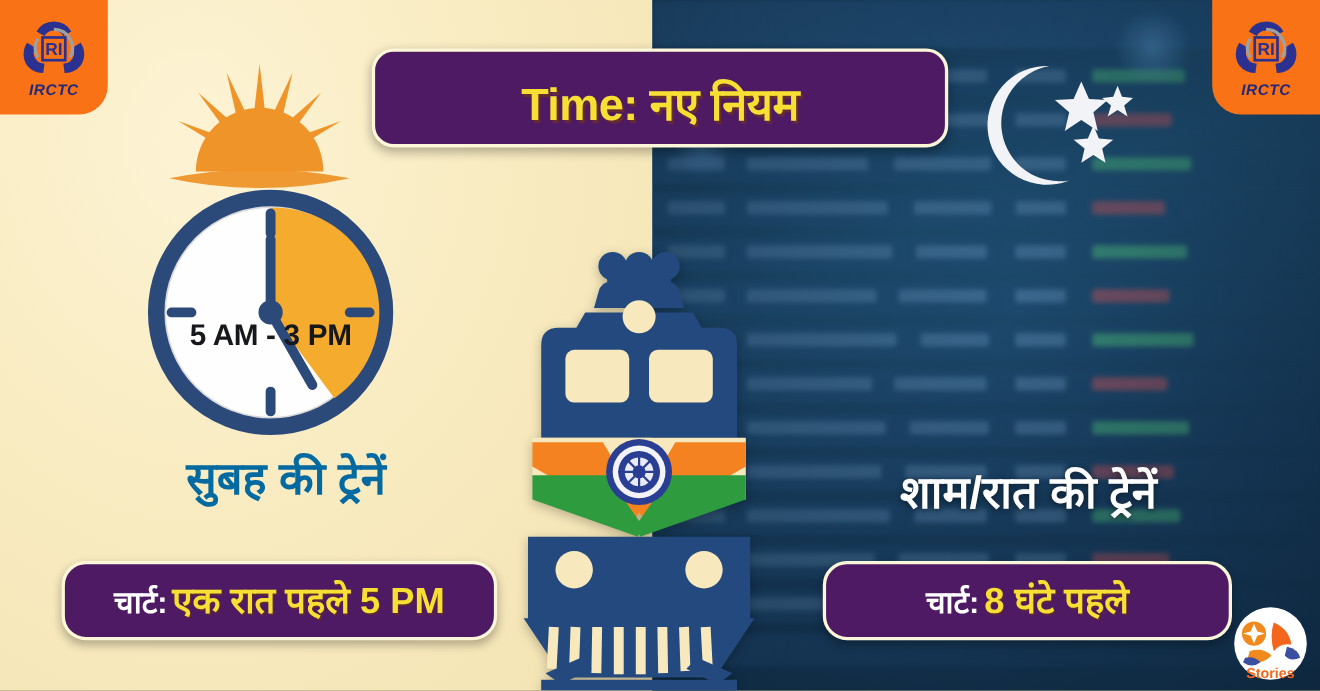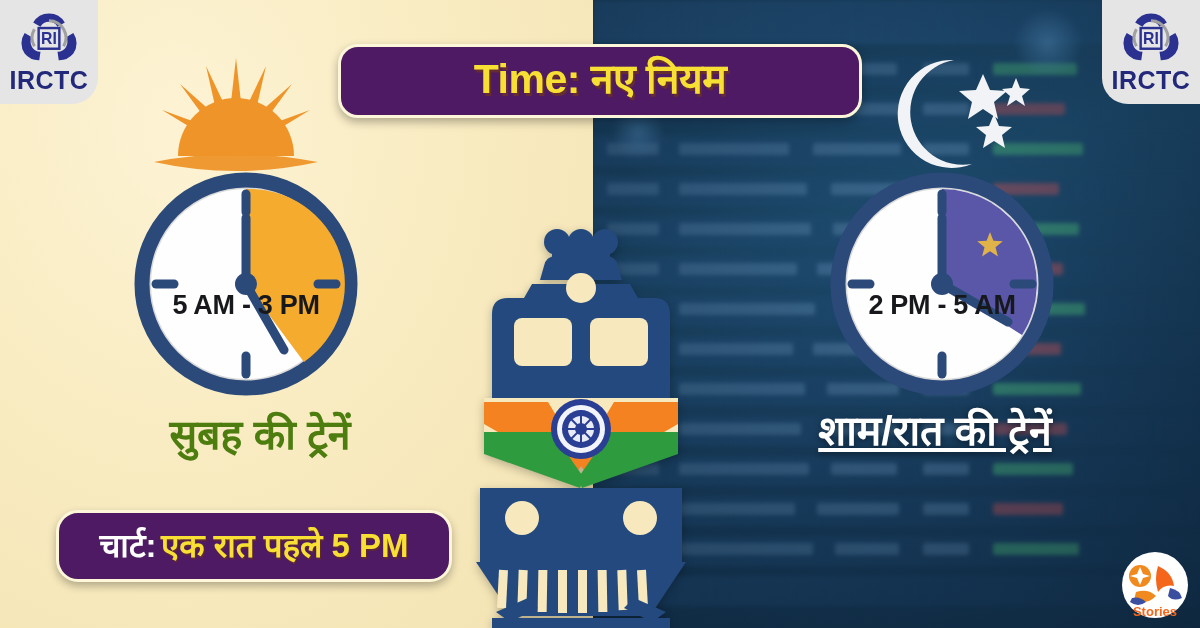--- a/index.html
+++ b/index.html
@@ -26,64 +26,64 @@
   .board .st-r{background:rgba(240,90,90,.55);}
   .board .glow{position:absolute;border-radius:50%;
     background:radial-gradient(circle,rgba(120,190,250,.55),rgba(120,190,250,0) 70%);}
   .board .hdr{position:absolute;left:0;right:0;top:0;height:44px;
     background:linear-gradient(90deg,rgba(55,110,165,.65),rgba(35,85,135,.35));}
   
   .bg-right:after{content:"";position:absolute;inset:0;
     background:radial-gradient(ellipse at 55% 45%, rgba(25,70,110,.15), rgba(10,30,50,.55) 100%);}
 
   
-  .logo-card{position:absolute;width:98px;height:104px;background:#e5e5e5;z-index:30;
+  .logo-card{position:absolute;width:98px;height:104px;background:#f97316;z-index:30;
     display:flex;flex-direction:column;align-items:center;justify-content:center;gap:1px;}
   .logo-card.tl{left:0;top:0;border-bottom-right-radius:26px;}
   .logo-card.tr{right:0;top:0;border-bottom-left-radius:26px;}
   .logo-card .mark{width:62px;height:56px;}
-  .logo-card .word{font-size:25px;font-weight:bold;letter-spacing:.5px;color:#23297a;
-    font-family:"Liberation Sans",sans-serif;line-height:1;}
+  .logo-card .word{font-size:14px;font-weight:bold;letter-spacing:.5px;color:#23297a;
+    font-family:"Liberation Sans",sans-serif;line-height:1;font-style:italic;}
 
   
   .title-badge{position:absolute;left:338px;top:44px;width:524px;z-index:25;
     background:#4e1a63;border:3px solid #fdf6d8;border-radius:20px;
     padding:10px 14px 14px;text-align:center;
     box-shadow:0 4px 10px rgba(0,0,0,.30);}
   .title-badge .ln{display:block;color:#f7e033;font-weight:bold;line-height:1.02;
     font-size:43px;letter-spacing:-.5px;
     text-shadow:2px 3px 0 rgba(120,60,10,.55);}
-  .title-badge .ln2{font-size:41px;margin-top:2px;}
+  .title-badge .ln2{font-size:41px;margin-top:18px;}
 
   
   .sun{position:absolute;left:152px;top:52px;width:168px;height:124px;z-index:10;}
   
   .moon{position:absolute;left:880px;top:52px;width:156px;height:120px;z-index:10;}
 
   
   .clock{position:absolute;width:224px;height:224px;z-index:18;}
   .clock.left{left:134px;top:172px;}
   .clock.right{left:830px;top:172px;}
   .clock .label{position:absolute;left:0;right:0;top:118px;text-align:center;
     font-size:27px;font-weight:bold;color:#17181c;letter-spacing:-.3px;}
 
   
   .cap{position:absolute;z-index:20;font-weight:bold;font-size:41px;line-height:1;
     font-family:"Liberation Sans","DejaVu Sans",sans-serif;}
-  .cap.left{left:0;width:520px;top:415px;text-align:center;color:#4d7c0f;}
-  .cap.right{left:700px;width:470px;top:411px;text-align:center;color:#ffffff;
-    text-shadow:0 2px 6px rgba(0,0,0,.45);text-decoration:underline;}
+  .cap.left{left:0;width:520px;top:415px;text-align:center;color:#0369a1;}
+  .cap.right{left:700px;width:470px;top:428px;text-align:center;color:#ffffff;
+    text-shadow:0 2px 6px rgba(0,0,0,.45);}
 
   
   .chip{position:absolute;z-index:22;background:#4e1a63;border:3px solid #fdf6d8;
     border-radius:22px;padding:9px 20px 12px;text-align:center;
     box-shadow:0 4px 9px rgba(0,0,0,.28);white-space:nowrap;}
   .chip.left{left:56px;top:510px;width:396px;}
   .chip.right{left:748px;top:510px;width:372px;}
-  .chip .k{color:#ffffff;font-weight:bold;font-size:33px;}
+  .chip .k{color:#ffffff;font-weight:bold;font-size:28px;}
   .chip .v{color:#f7e033;font-weight:bold;font-size:33px;
     text-shadow:1px 2px 0 rgba(110,55,8,.5);}
 
   
   .train{position:absolute;left:452px;top:226px;width:258px;height:402px;z-index:28;
     filter:drop-shadow(0 3px 5px rgba(0,0,0,.25));}
 
   
   .wm{position:absolute;right:8px;bottom:6px;width:74px;height:74px;z-index:35;}
 </style>
@@ -234,42 +234,20 @@
       </g>
       <g stroke="#2b4a7a" stroke-linecap="round">
         <line x1="112" y1="112" x2="112" y2="46" stroke-width="9"></line>
         <line x1="112" y1="112" x2="150" y2="178" stroke-width="9"></line>
       </g>
       <circle cx="112" cy="112" r="11" fill="#2b4a7a"></circle>
     </svg>
     <div class="label">5 AM - 3 PM</div>
   </div>
 
-  <div class="clock right">
-    <svg viewBox="0 0 224 224" width="224" height="224">
-      <circle cx="112" cy="112" r="106" fill="#d9d9d9"></circle>
-      <circle cx="112" cy="112" r="104" fill="none" stroke="#2b4a7a" stroke-width="15"></circle>
-      <circle cx="112" cy="112" r="95" fill="#fefefe"></circle>
-
-      <path d="M112 112 L112 17 A95 95 0 0 1 192 163 Z" fill="#5a57a8"></path>
-      <polygon fill="#e0b24a" points="160,60 163.4,68.8 172.8,69.3 165.5,75.3 167.9,84.4 160,79.2 152.1,84.4 154.5,75.3 147.2,69.3 156.6,68.8"></polygon>
-      <g stroke="#2b4a7a" stroke-width="9" stroke-linecap="round">
-        <line x1="112" y1="22" x2="112" y2="40"></line>
-        <line x1="202" y1="112" x2="184" y2="112"></line>
-        <line x1="112" y1="202" x2="112" y2="184"></line>
-        <line x1="22" y1="112" x2="40" y2="112"></line>
-      </g>
-      <g stroke="#2b4a7a" stroke-linecap="round">
-        <line x1="112" y1="112" x2="112" y2="46" stroke-width="9"></line>
-        <line x1="112" y1="112" x2="178" y2="150" stroke-width="9"></line>
-      </g>
-      <circle cx="112" cy="112" r="11" fill="#2b4a7a"></circle>
-    </svg>
-    <div class="label">2 PM - 5 AM</div>
-  </div>
 
   <svg class="train" viewBox="0 0 258 402">
 
     <g fill="#23497e">
       <circle cx="105" cy="16" r="13"></circle>
       <circle cx="129" cy="16" r="13"></circle>
       <circle cx="153" cy="16" r="13"></circle>
       <rect x="100" y="14" width="58" height="20"></rect>
       <path d="M104 30 h50 q10 0 12 10 l4 14 h-82 l4 -14 q2 -10 12 -10 z"></path>
     </g>
@@ -328,20 +306,24 @@
     <span class="ln ln2">Time: नए नियम</span>
   </div>
 
   <div class="cap left">सुबह की ट्रेनें</div>
   <div class="cap right">शाम/रात की ट्रेनें</div>
 
   <div class="chip left">
     <span class="k">चार्ट:</span>
     <span class="v">एक रात पहले 5 PM</span>
   </div>
+  <div class="chip right">
+    <span class="k">चार्ट:</span>
+    <span class="v">8 घंटे पहले</span>
+  </div>
 
   <div class="logo-card tl">
     <svg class="mark" viewBox="0 0 100 92">
       <g fill="#2b3190">
         <path d="M50 4 a30 30 0 0 1 26 15 l-12 7 a16 16 0 0 0 -28 0 l-12 -7 A30 30 0 0 1 50 4 z"></path>
         <path d="M10 70 a30 30 0 0 1 0 -34 l12 7 a16 16 0 0 0 14 24 l-2 14 A30 30 0 0 1 10 70 z"></path>
         <path d="M90 70 a30 30 0 0 1 -24 11 l-2 -14 a16 16 0 0 0 14 -24 l12 -7 a30 30 0 0 1 0 34 z"></path>
       </g>
       <g fill="none" stroke="#a0a0a0" stroke-width="5">
         <path d="M50 16 a28 28 0 0 1 24 42"></path>

